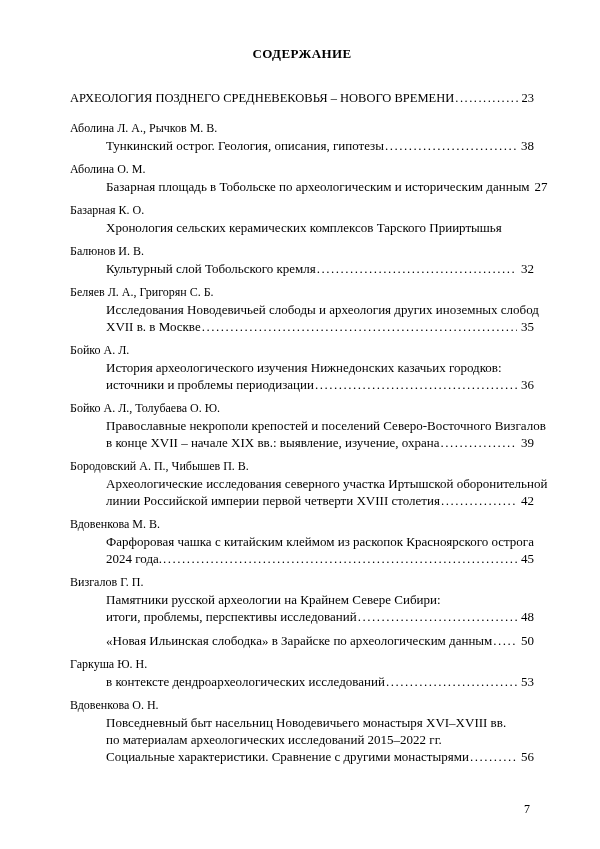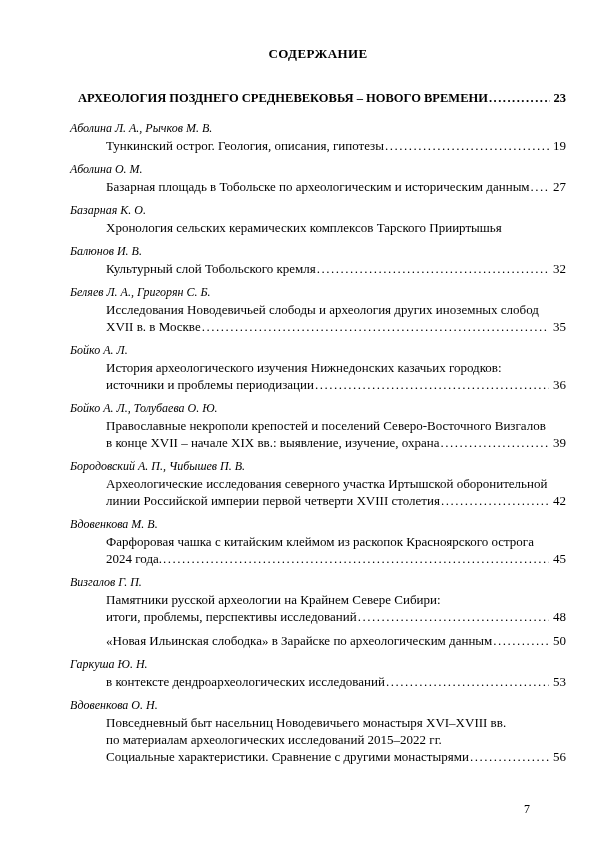--- a/index.html
+++ b/index.html
@@ -12,47 +12,46 @@
     height: 849px;
     font-family: "Liberation Serif", serif;
     color: #000000;
     overflow: hidden;
   }
   .page {
     box-sizing: border-box;
     position: relative;
     width: 600px;
     height: 849px;
-    padding: 46px 34px 30px 70px;
+    padding: 46px 66px 30px 70px;
     background: #ffffff;
   }
   .toc-title {
     font-size: 13px;
     font-weight: bold;
     text-align: center;
     letter-spacing: 0.4px;
     margin: 0 0 28px 0;
   }
   .toc-line {
     display: flex;
     align-items: baseline;
     font-size: 13px;
     line-height: 17px;
     margin-left: 36px;
   }
   .section-heading {
-    font-weight: bold;
+    font-weight: normal;
     font-size: 12.5px;
-    margin: 0 0 13px 8px;
+    margin: 0 0 13px 0;
   }
   .entry {
     margin-bottom: 7px;
   }
   .authors {
-    font-style: italic;
     font-size: 12px;
     line-height: 17px;
   }
   .line-text {
     white-space: nowrap;
   }
   .leader {
     flex: 1 1 auto;
     min-width: 0;
     overflow: hidden;
@@ -86,21 +85,21 @@
     <span class="leader"></span>
     <span class="page-num">23</span>
   </div>
 
   <div id="entries">
       <div class="entry">
         <div class="authors">Аболина Л. А., Рычков М. В.</div>
         <div class="toc-line">
           <span class="line-text">Тункинский острог. Геология, описания, гипотезы</span>
           <span class="leader"></span>
-          <span class="page-num">19</span>
+          <span class="page-num">38</span>
         </div>
       </div>
       <div class="entry">
         <div class="authors">Аболина О. М.</div>
         <div class="toc-line">
           <span class="line-text">Базарная площадь в Тобольске по археологическим и историческим данным</span>
           <span class="leader"></span>
           <span class="page-num">27</span>
         </div>
       </div>

